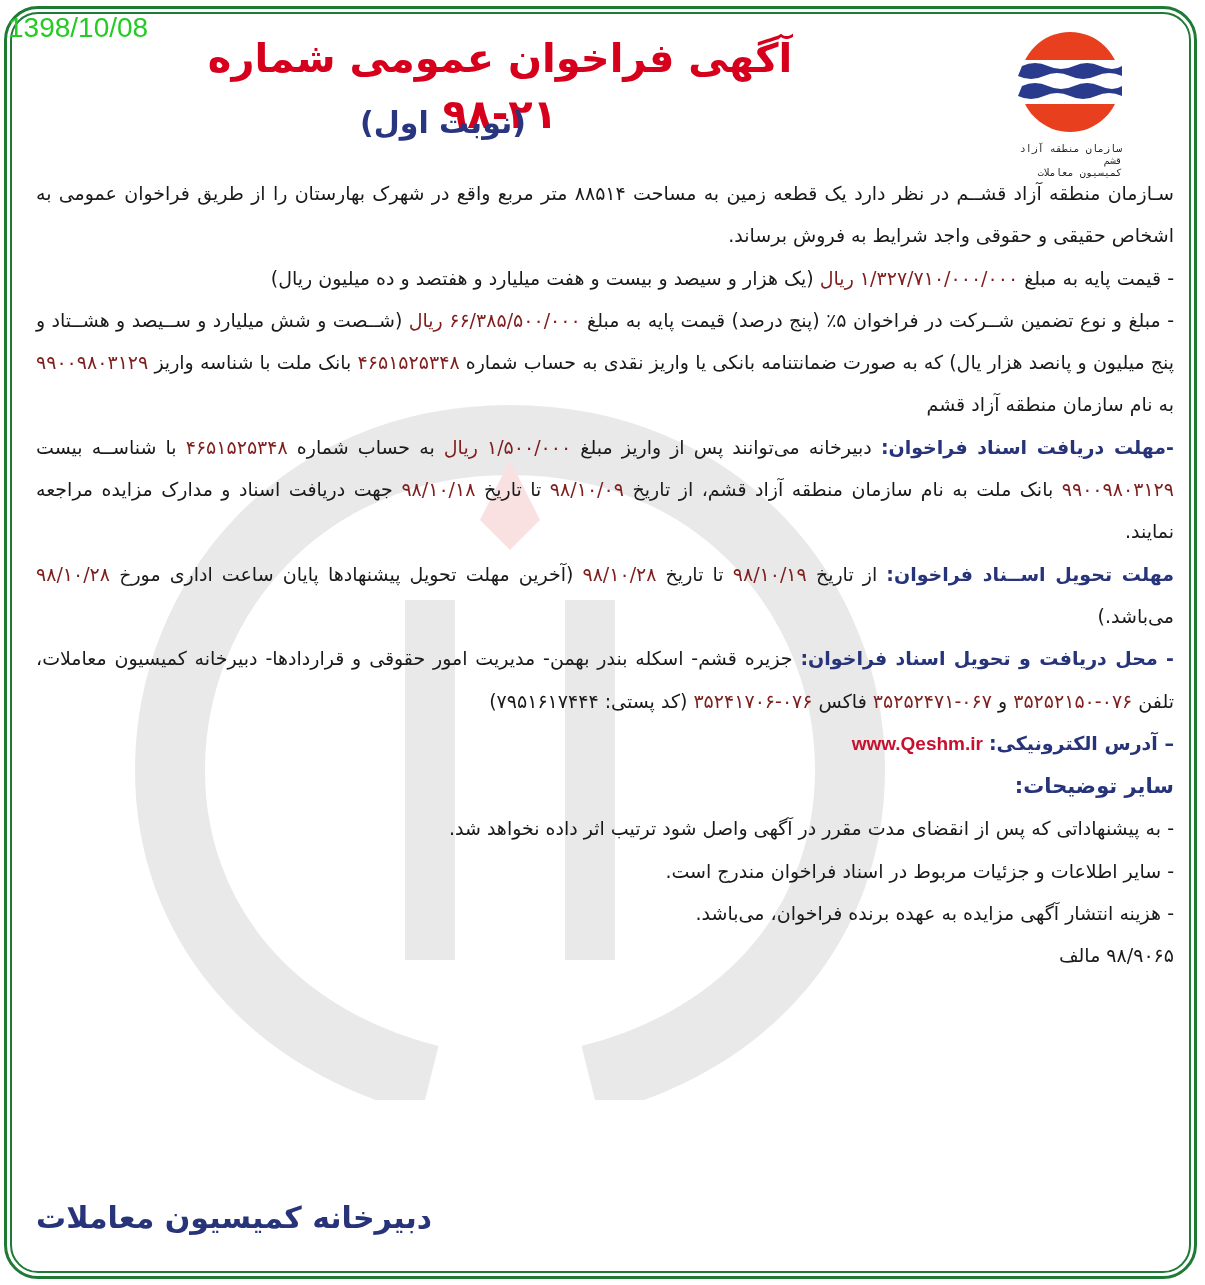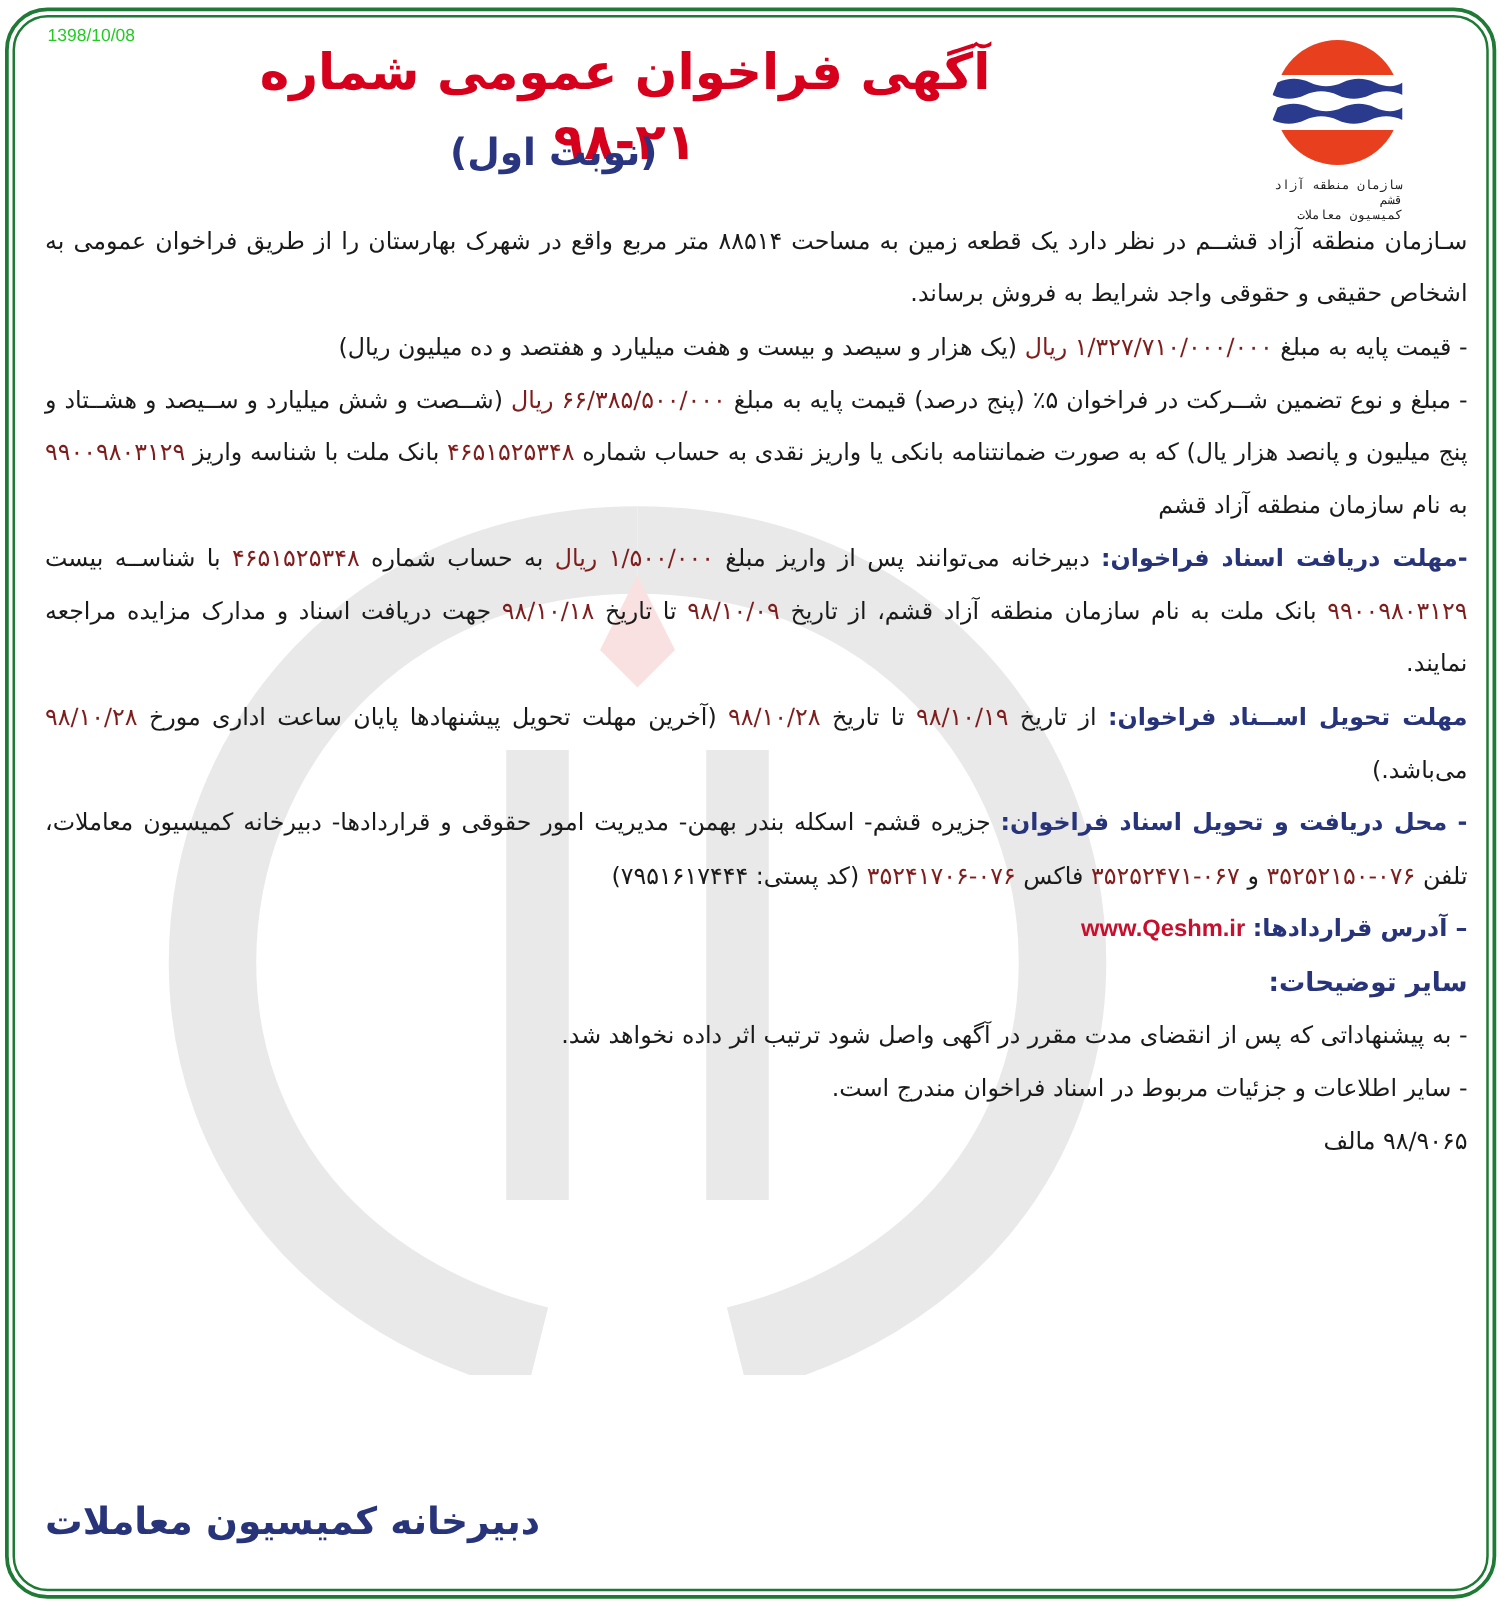--- a/index.html
+++ b/index.html
@@ -1,19 +1,19 @@
 <!DOCTYPE html>
 <html><head>
 <meta charset="utf-8">
 <style>
   html, body { margin:0; padding:0; background:#ffffff; }
   body { width:1205px; height:1285px; position:relative; overflow:hidden; font-family:"DejaVu Sans", sans-serif; }
   .frame-outer { position:absolute; left:4px; top:6px; width:1193px; height:1273px; border:3px solid #1f7a35; border-radius:34px; box-sizing:border-box; }
   .frame-inner { position:absolute; left:10px; top:12px; width:1181px; height:1261px; border:2px solid #1f7a35; border-radius:28px; box-sizing:border-box; }
-  .stamp-date { position:absolute; left:8px; top:16px; color:#22cc22; font-family:"Liberation Sans", sans-serif; font-size:14px; line-height:24px; z-index:5;margin-left:30px; }
+  .stamp-date { position:absolute; left:8px; top:16px; color:#22cc22; font-family:"Liberation Sans", sans-serif; font-size:28px; line-height:24px; z-index:5; }
   .watermark { position:absolute; left:130px; top:400px; width:760px; height:700px; z-index:0; opacity:0.18; pointer-events:none; }
   .logo { position:absolute; left:1018px; top:30px; width:104px; text-align:center; z-index:3; }
   .logo-caption { font-size:10px; line-height:12px; color:#222; direction:rtl; margin-top:6px; font-family:Liberation Mono, monospace;text-align:right; }
   .title { position:absolute; left:190px; top:30px; width:620px; text-align:center; direction:rtl; color:#d6001c; font-weight:bold; font-size:40px; line-height:56px; z-index:3; font-family:"DejaVu Sans", sans-serif; }
   .subtitle { position:absolute; left:360px; top:100px; width:300px; text-align:left; direction:rtl; color:#2a3580; font-weight:bold; font-size:30px; line-height:46px; z-index:3; }
   .content { position:absolute; left:36px; top:172px; width:1138px; direction:rtl; text-align:justify; font-size:19px; line-height:42.3px; color:#1a1a1a; z-index:3; font-family:"DejaVu Sans", sans-serif; }
   .content p { margin:0; }
   .hl { color:#7f1d1d; font-weight:normal; }
   .lbl { color:#27347a; font-weight:bold; }
   .url { color:#c8102e; font-weight:bold; font-family:"Liberation Sans", sans-serif; direction:ltr; unicode-bidi:embed;margin-top:28px; }
@@ -103,23 +103,24 @@
     <span>جزیره قشم- اسکله بندر بهمن- مدیریت امور حقوقی و قراردادها- دبیرخانه کمیسیون معاملات، تلفن</span>
     <span class="hl">۰۷۶-۳۵۲۵۲۱۵۰</span>
     <span>و</span>
     <span class="hl">۰۶۷-۳۵۲۵۲۴۷۱</span>
     <span>فاکس</span>
     <span class="hl">۰۷۶-۳۵۲۴۱۷۰۶</span>
     <span>(کد پستی: ۷۹۵۱۶۱۷۴۴۴)</span>
   </p>
 
   <p>
-    <span class="lbl">– آدرس قراردادها:</span>
+    <span class="lbl">– آدرس الکترونیکی:</span>
     <span class="url">www.Qeshm.ir</span>
   </p>
 
   <p class="other-head">سایر توضیحات:</p>
   <p>- به پیشنهاداتی که پس از انقضای مدت مقرر در آگهی واصل شود ترتیب اثر داده نخواهد شد.</p>
   <p>- سایر اطلاعات و جزئیات مربوط در اسناد فراخوان مندرج است.</p>
+  <p>- هزینه انتشار آگهی مزایده به عهده برنده فراخوان، می‌باشد.</p>
   <p>۹۸/۹۰۶۵ مالف</p>
 </div>
 
 <div class="footer-sign">دبیرخانه کمیسیون معاملات</div>
 
 </body></html>

